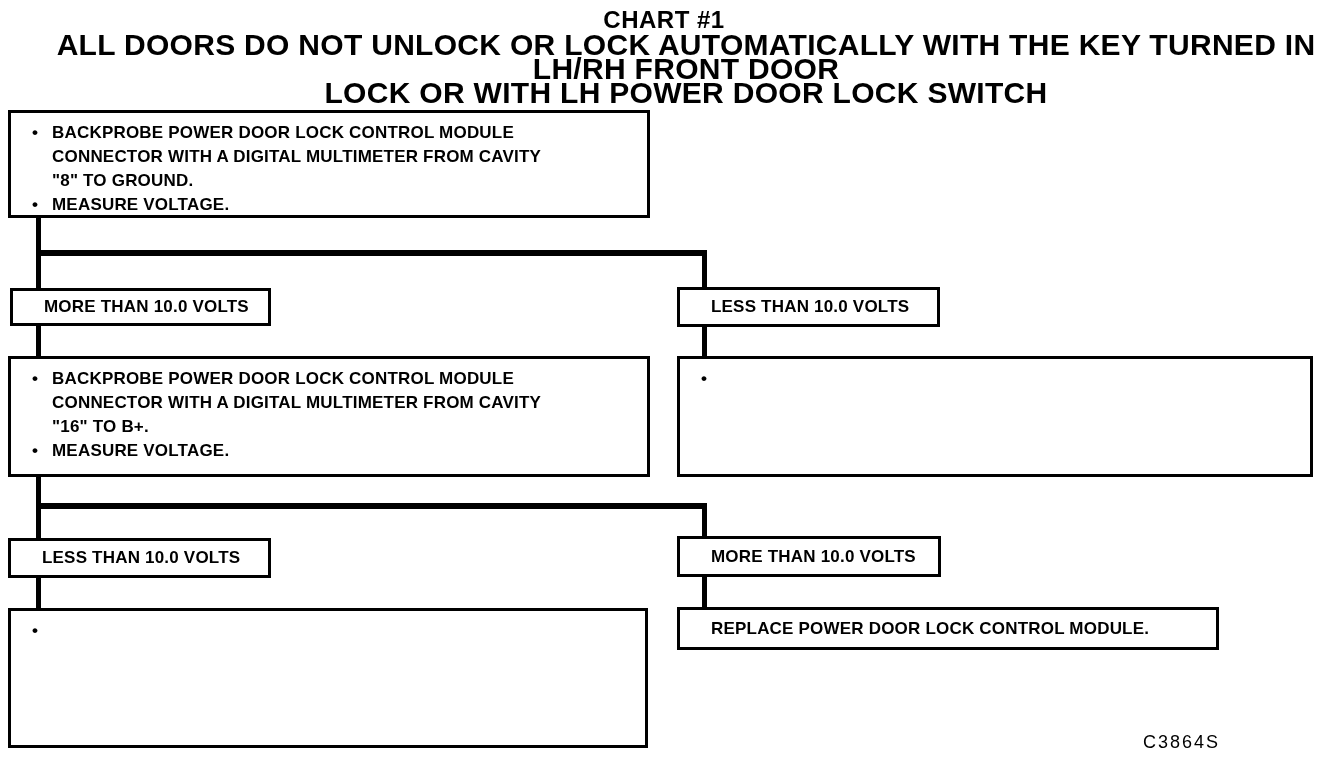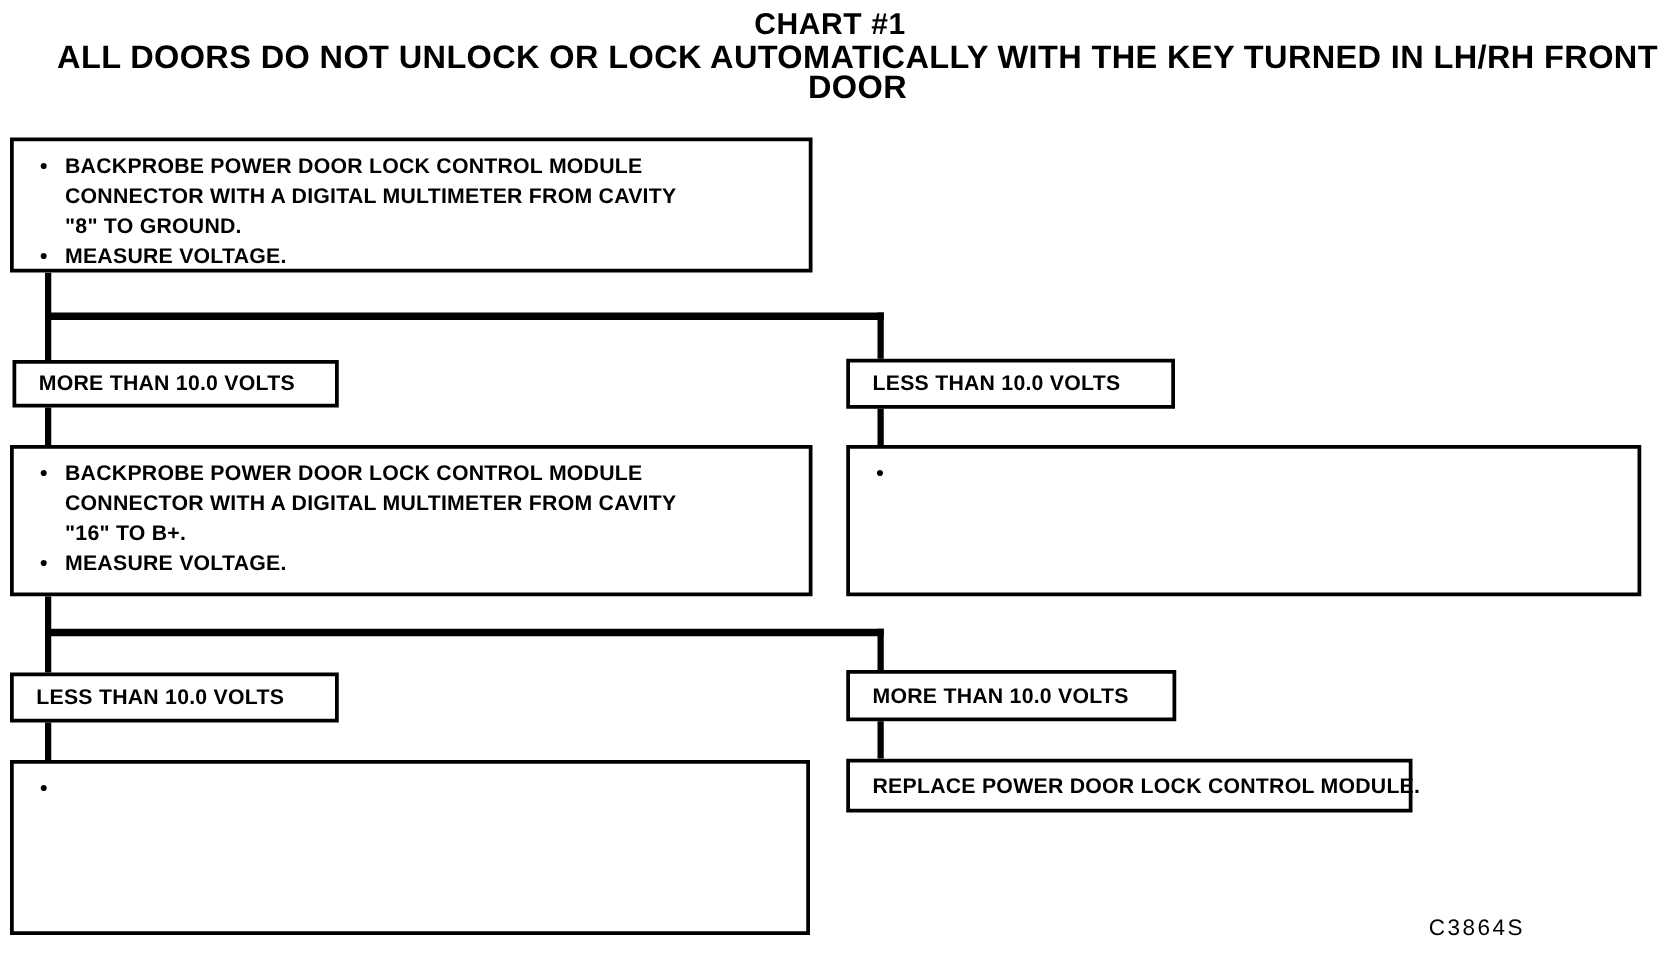--- a/index.html
+++ b/index.html
@@ -5,47 +5,48 @@
   * { margin:0; padding:0; box-sizing:border-box; }
   html,body { background:#ffffff; }
   .page {
     position:relative; width:1328px; height:766px;
     background:#ffffff; color:#000;
     font-family:"Liberation Sans", sans-serif;
     overflow:hidden;
   }
   .titles { position:absolute; top:6px; left:0; width:100%; text-align:center; font-weight:700; }
   .t1 { font-size:24px; line-height:27px; letter-spacing:.5px;text-align:center; }
-  .t2 { font-size:26px; line-height:24px; letter-spacing:.3px;padding-left:44px; }
+  .t2 { font-size:30px; line-height:24px; letter-spacing:.3px;padding-left:44px; }
 
   .line { position:absolute; background:#000; }
 
   .box {
     position:absolute; border:3px solid #000; background:#fff;
     padding:8px 10px 0 18px;
   }
   .brow { display:flex; gap:11px; font-weight:700; font-size:17px; line-height:24px; }
   .marker { flex:0 0 auto; width:12px; text-align:center; }
   .txt { white-space:pre-line; letter-spacing:.2px; }
 
   .label-box {
     position:absolute; border:3px solid #000; background:#fff;
     font-weight:700; font-size:17px; letter-spacing:.2px;
-    display:flex; align-items:center; padding-left:18px; white-space:nowrap;
+    display:flex; align-items:center; padding-left:31px; white-space:nowrap;
   }
   .figcode { position:absolute; left:1143px; top:732px; font-size:18px; letter-spacing:2px; font-weight:400; }
 </style>
 </head>
 <body>
 
 <div class="page">
 
   <header class="titles">
     <div class="t1">CHART #1</div>
     <div class="t2">ALL DOORS DO NOT UNLOCK OR LOCK AUTOMATICALLY WITH THE KEY TURNED IN LH/RH FRONT DOOR</div>
+    <div class="t2">LOCK OR WITH LH POWER DOOR LOCK SWITCH</div>
   </header>
 
   <div class="line" style="left:36px;  top:218px; width:5px;  height:138px"></div>
   <div class="line" style="left:36px;  top:250px; width:671px; height:6px"></div>
   <div class="line" style="left:702px; top:250px; width:5px;  height:106px"></div>
 
   <div class="line" style="left:36px;  top:477px; width:5px;  height:131px"></div>
   <div class="line" style="left:36px;  top:503px; width:671px; height:6px"></div>
   <div class="line" style="left:702px; top:503px; width:5px;  height:104px"></div>
 
@@ -86,17 +87,17 @@
 
   <div class="label-box" style="left:8px; top:538px; width:263px; height:40px">LESS THAN 10.0 VOLTS</div>
   <div class="label-box" style="left:677px; top:536px; width:264px; height:41px">MORE THAN 10.0 VOLTS</div>
 
   <section class="box" style="left:8px; top:608px; width:640px; height:140px">
     <div class="brow">
       <span class="marker">•</span>
     </div>
   </section>
 
-  <div class="label-box" style="left:677px; top:607px; width:453px; height:43px">REPLACE POWER DOOR LOCK CONTROL MODULE.</div>
+  <div class="label-box" style="left:677px; top:607px; width:542px; height:43px">REPLACE POWER DOOR LOCK CONTROL MODULE.</div>
 
   <div class="figcode">C3864S</div>
 
 </div>
 
 </body></html>

